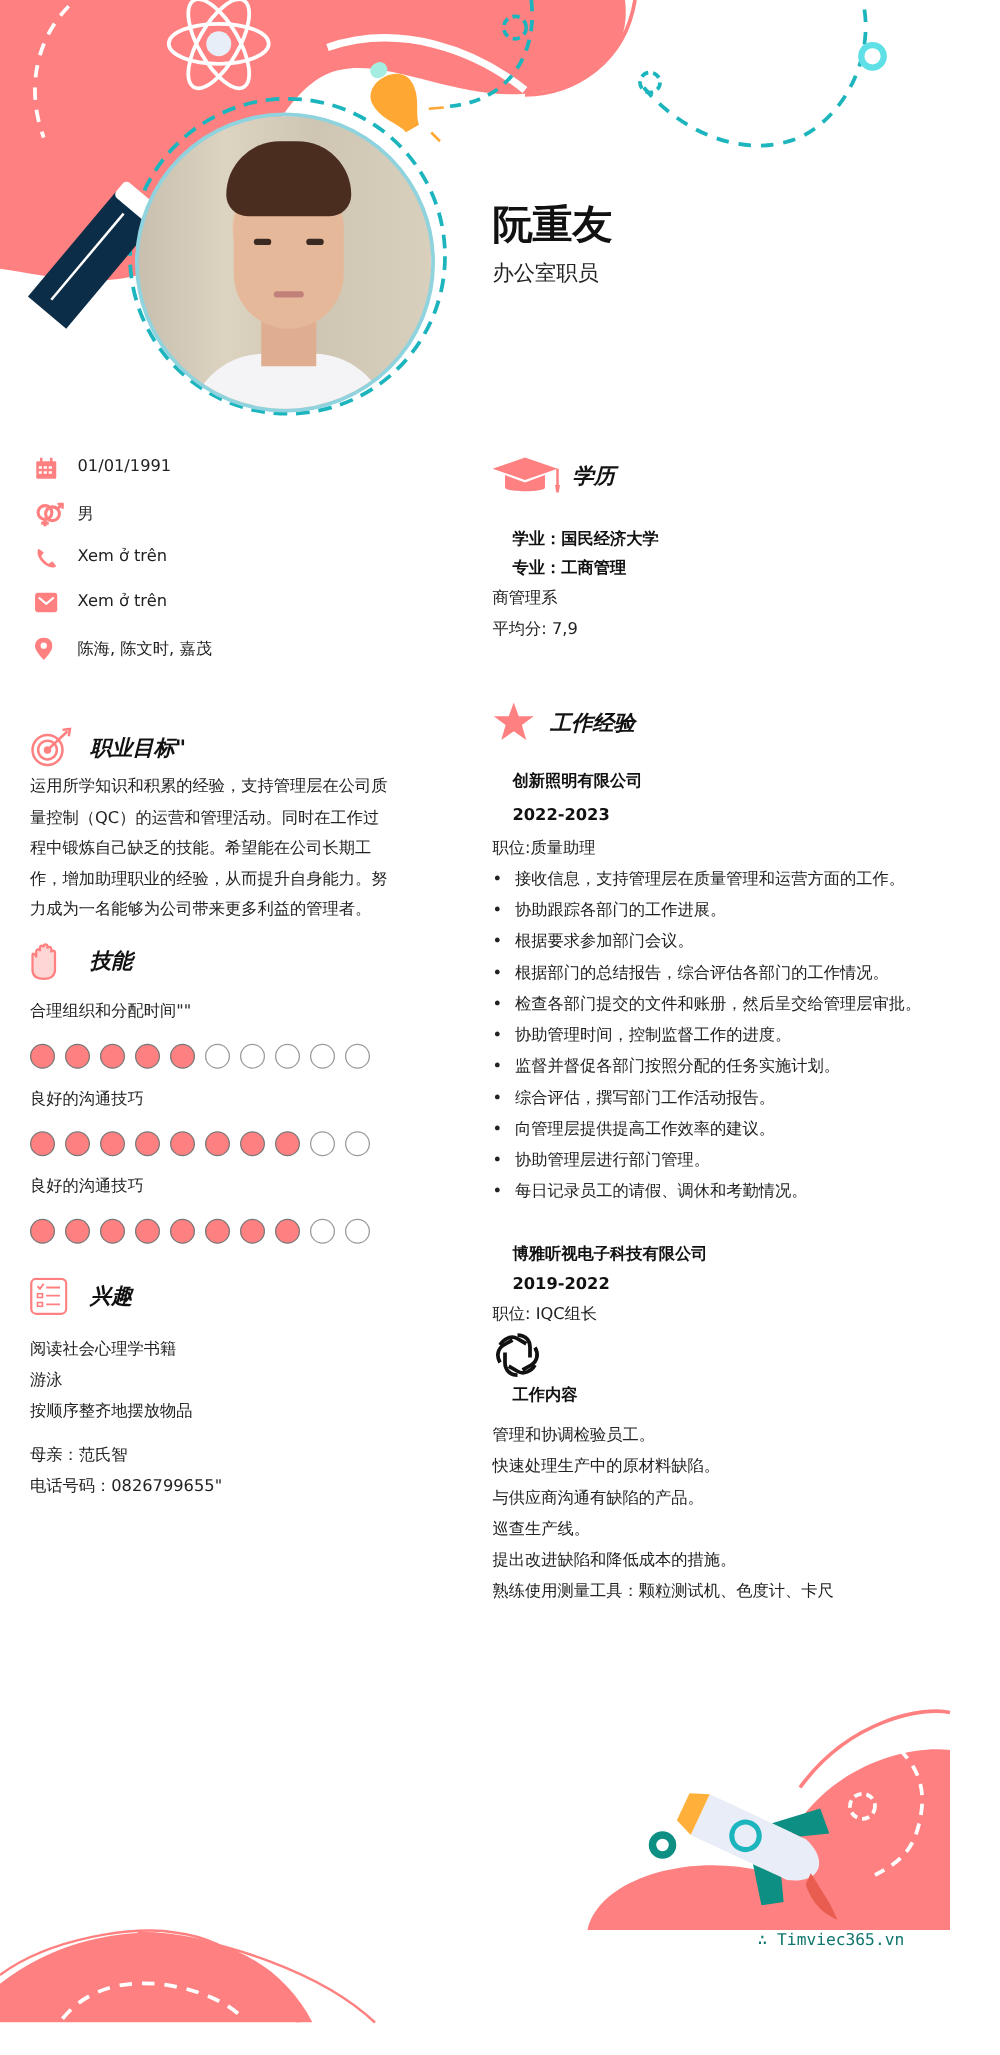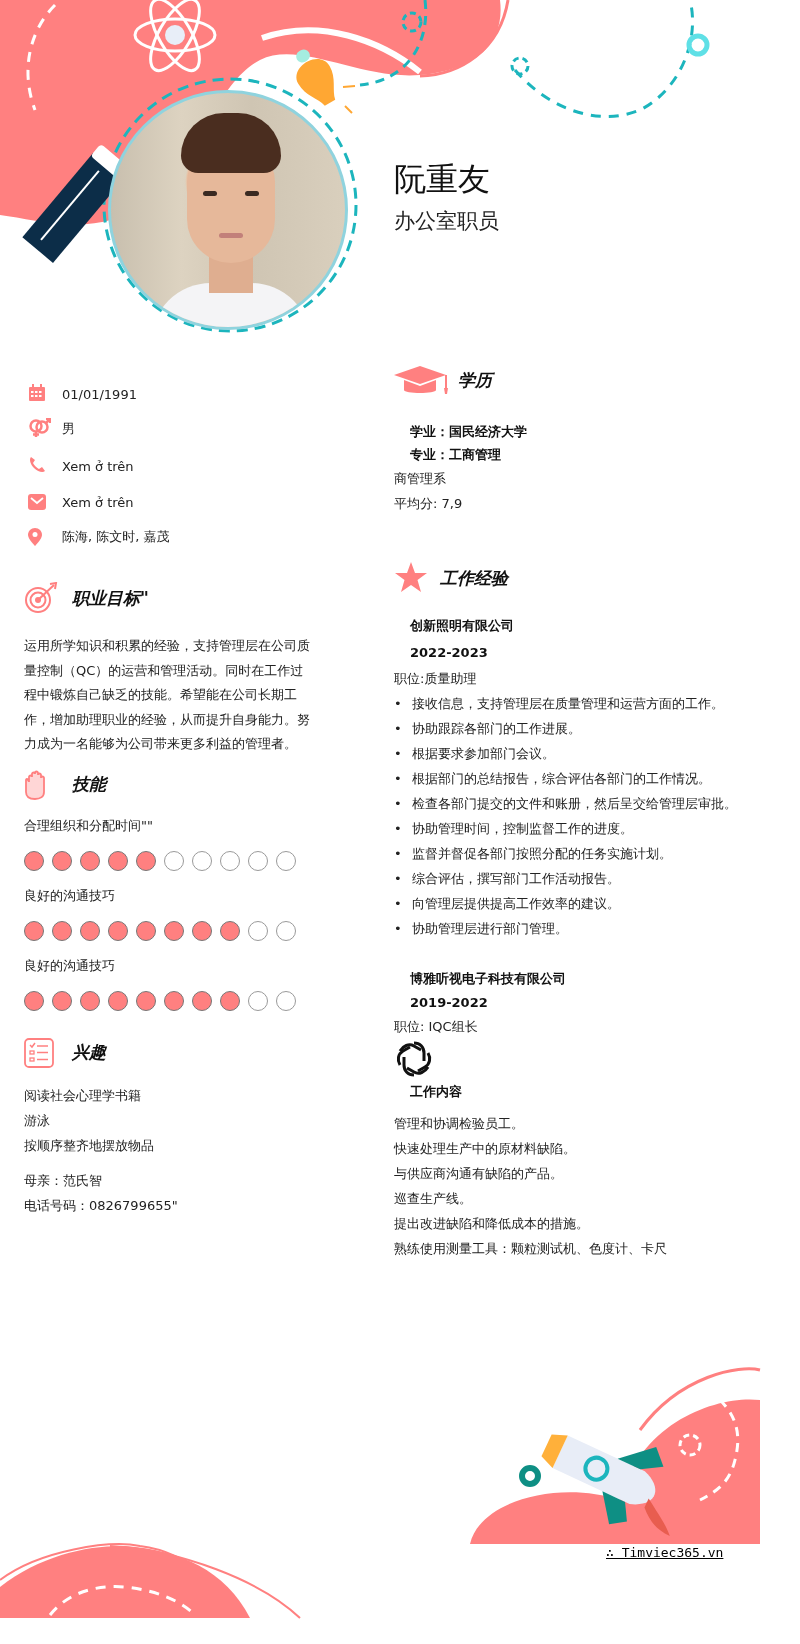--- a/index.html
+++ b/index.html
@@ -14,47 +14,47 @@
     background: radial-gradient(circle at 50% 38%, #e9c2a4 0 22%, transparent 23%),
                 linear-gradient(90deg, #c8bfae 0%, #ddd3c1 30%, #cfc5b3 60%, #d9cfbd 100%);
   }
   .photo-hair { position: absolute; left: 70px; top: 20px; width: 100px; height: 60px; background: #4a2d1f; border-radius: 50px 50px 20px 20px; }
   .photo-face { position: absolute; left: 76px; top: 50px; width: 88px; height: 120px; background: #e6b89a; border-radius: 44px 44px 50px 50px; }
   .photo-neck { position: absolute; left: 98px; top: 160px; width: 44px; height: 40px; background: #dfae90; }
   .photo-shirt { position: absolute; left: 40px; top: 190px; width: 160px; height: 70px; background: #f4f4f6; border-radius: 60px 60px 0 0; }
   .photo-eye { position: absolute; top: 98px; width: 14px; height: 5px; background: #3a2a22; border-radius: 3px; }
   .photo-mouth { position: absolute; left: 108px; top: 140px; width: 24px; height: 5px; background: #c2807a; border-radius: 3px; }
 
-  .name { position: absolute; left: 394px; top: 158px; font-size: 32px; font-weight: normal; color: #111; }
-  .job-title { position: absolute; left: 394px; top: 207px; font-size: 21px; color: #222; }
+  .name { position: absolute; left: 394px; top: 158px; font-size: 32px; font-weight: bold; color: #111; }
+  .job-title { position: absolute; left: 394px; top: 207px; font-size: 17px; color: #222; }
 
   .left-col { position: absolute; left: 24px; top: 366px; width: 290px; }
   .right-col { position: absolute; left: 394px; top: 362px; width: 370px; }
 
-  .info-row { display: flex; align-items: flex-end; height: 36px; font-size: 13px; color: #222; }
+  .info-row { display: flex; align-items: flex-start; height: 36px; font-size: 13px; color: #222; }
   .info-row .ico { width: 38px; display: flex; align-items: center; justify-content: flex-start; padding-left: 4px; }
 
   .section-head { display: flex; align-items: center; height: 40px; font-style: italic; }
   .section-head .ico { width: 48px; display: flex; align-items: center; }
   .section-head h2 { font-size: 17px; font-weight: bold; color: #111; }
 
   .para { font-size: 13px; line-height: 24.5px; color: #222; }
   .skill-label { font-size: 13px; color: #222; height: 22px; line-height: 22px; }
   .dots { display: flex; gap: 8px; height: 48px; align-items: center; }
   .dot { width: 20px; height: 20px; border-radius: 50%; border: 1.5px solid #9a9a9a; background: #fff; }
   .dot.on { background: #ff8080; border-color: #777; }
 
   .list-line { font-size: 13px; line-height: 25px; color: #222; }
   .bold { font-weight: bold; color: #111; margin-left: 16px; }
 
   .bullets { list-style: none; }
   .bullets li { font-size: 13px; line-height: 25px; color: #222; padding-left: 18px; position: relative; }
   .bullets li::before { content: "•"; position: absolute; left: 0; top: 0; }
 
-  .watermark { position: absolute; left: 606px; top: 1545px; font-family: "DejaVu Sans Mono", monospace; font-size: 13px; color: #000000; text-decoration: underline; }
+  .watermark { position: absolute; left: 606px; top: 1545px; font-family: "DejaVu Sans Mono", monospace; font-size: 13px; color: #0f766e; }
 </style>
 </head>
 <body>
 
 <svg class="deco" viewBox="0 0 800 1644" xmlns="http://www.w3.org/2000/svg">
 
   <path d="M0 0 H500 C505 40 480 70 420 75 C360 80 300 40 260 60 C220 80 200 150 150 200 C100 240 40 220 0 215 Z" fill="#ff8080"></path>
   <path d="M262 38 C320 18 380 40 420 72" stroke="#fff" stroke-width="6" fill="none"></path>
   <path d="M508 0 C500 50 460 75 420 76" stroke="#ff8080" stroke-width="3" fill="none"></path>
 
@@ -196,21 +196,21 @@
       <svg width="34" height="32" viewBox="0 0 34 32">
           <circle cx="14" cy="18" r="12" stroke="#ff8080" stroke-width="2" fill="none"></circle>
           <circle cx="14" cy="18" r="7.5" stroke="#ff8080" stroke-width="2" fill="none"></circle>
           <circle cx="14" cy="18" r="3" fill="#ff8080"></circle>
           <line x1="14" y1="18" x2="30" y2="3" stroke="#ff8080" stroke-width="2"></line>
           <path d="M26 2 L32 1 L31 7" stroke="#ff8080" stroke-width="2" fill="none"></path>
         </svg>
     </span>
     <h2>职业目标"</h2>
   </div>
-  <p class="para" style="margin-top:16px">运用所学知识和积累的经验，支持管理层在公司质量控制（QC）的运营和管理活动。同时在工作过程中锻炼自己缺乏的技能。希望能在公司长期工作，增加助理职业的经验，从而提升自身能力。努力成为一名能够为公司带来更多利益的管理者。</p>
+  <p class="para" style="margin-top:0">运用所学知识和积累的经验，支持管理层在公司质量控制（QC）的运营和管理活动。同时在工作过程中锻炼自己缺乏的技能。希望能在公司长期工作，增加助理职业的经验，从而提升自身能力。努力成为一名能够为公司带来更多利益的管理者。</p>
 
   <div style="height:8px"></div>
   <div class="section-head">
     <span class="ico">
       <svg width="22" height="30" viewBox="0 0 22 30">
           <path d="M2 10 V22 C2 27 6 29 11 29 C16 29 20 27 20 22 V8 C20 6 17 6 17 8 V5 C17 3 14 3 14 5 V3 C14 1 11 1 11 3 V4 C11 2 8 2 8 4 V7 C8 5 5 5 5 7 V12 C5 9 2 8 2 10 Z" fill="#ffd6d6" stroke="#ff8080" stroke-width="1.8"></path>
         </svg>
     </span>
     <h2>技能</h2>
   </div>
@@ -323,20 +323,21 @@
       <li>接收信息，支持管理层在质量管理和运营方面的工作。</li>
       <li>协助跟踪各部门的工作进展。</li>
       <li>根据要求参加部门会议。</li>
       <li>根据部门的总结报告，综合评估各部门的工作情况。</li>
       <li>检查各部门提交的文件和账册，然后呈交给管理层审批。</li>
       <li>协助管理时间，控制监督工作的进度。</li>
       <li>监督并督促各部门按照分配的任务实施计划。</li>
       <li>综合评估，撰写部门工作活动报告。</li>
       <li>向管理层提供提高工作效率的建议。</li>
       <li>协助管理层进行部门管理。</li>
+      <li>每日记录员工的请假、调休和考勤情况。</li>
     </ul>
   </div>
 
   <div style="height:26px"></div>
   <div>
     <div class="list-line bold" style="line-height:24px">博雅听视电子科技有限公司</div>
     <div class="list-line bold" style="line-height:24px">2019-2022</div>
     <div class="list-line" style="line-height:24px">职位: IQC组长</div>
     <span style="display:block;height:40px">
       <svg width="40" height="40" viewBox="0 0 40 40">

